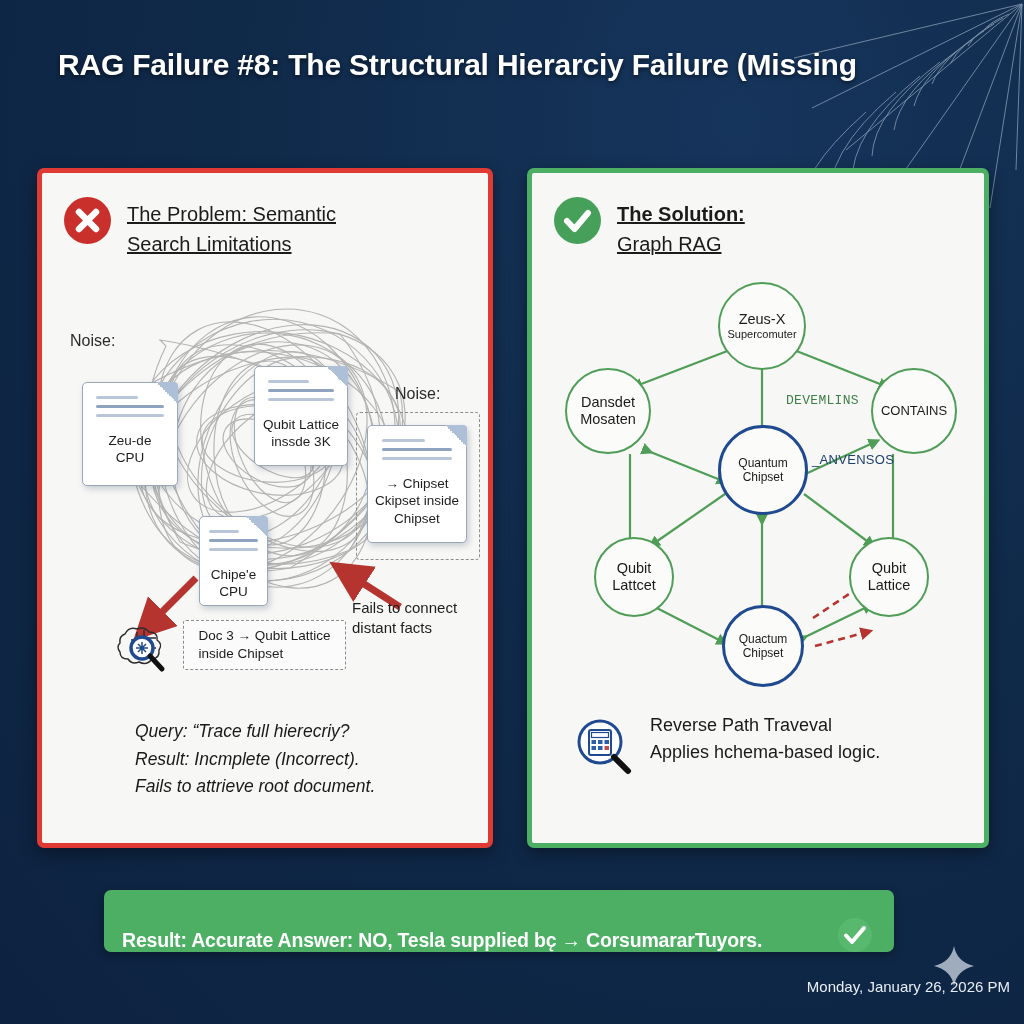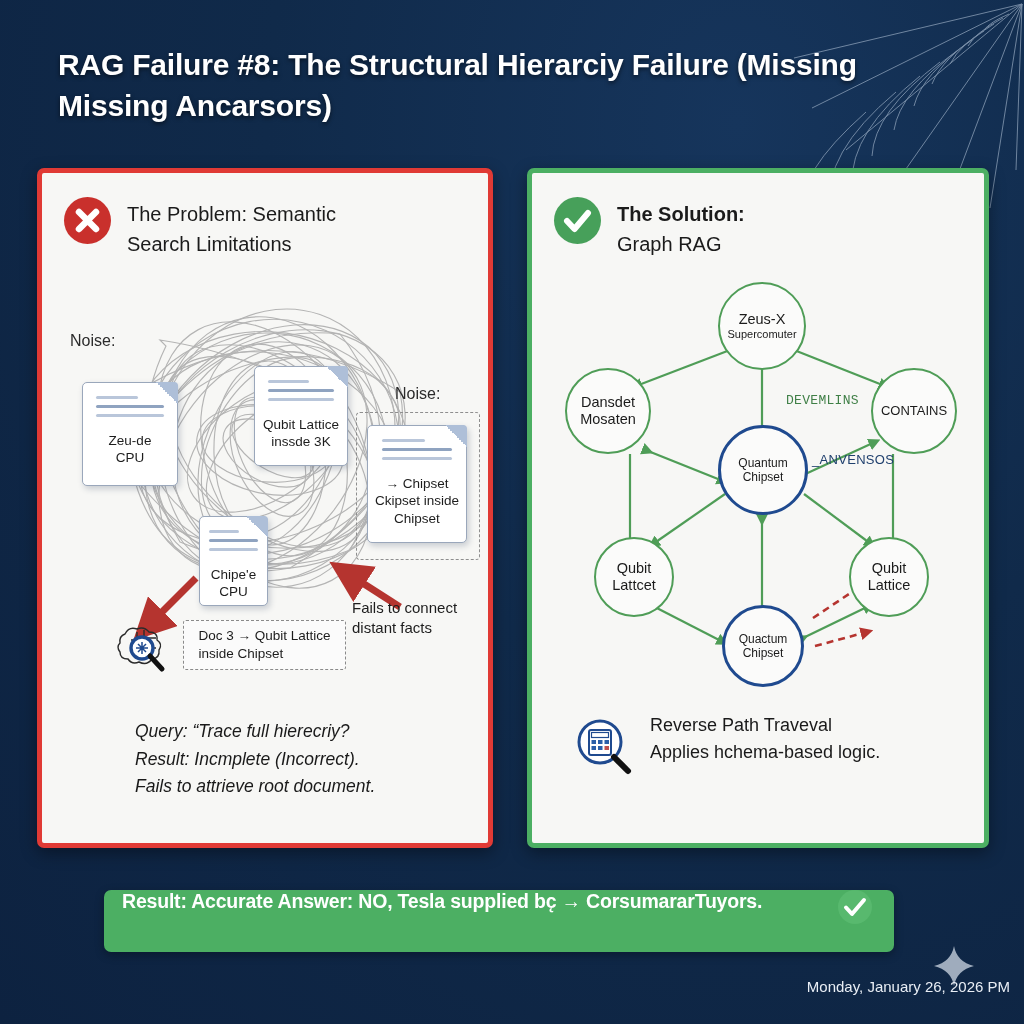--- a/index.html
+++ b/index.html
@@ -39,20 +39,21 @@
   .panel.right { left: 527px; width: 462px; border: 5px solid #4caf63; }
 
   .panel-head { display: flex; align-items: flex-start; gap: 16px; padding: 24px 22px 0 22px; }
   .badge { width: 47px; height: 47px; border-radius: 50%; flex: 0 0 auto; position: relative; }
   .badge.red   { background: #c9302c; }
   .badge.green { background: #47a05a; }
   .badge svg { position: absolute; inset: 0; }
   .panel-title {
     font-size: 20px; color: #1b1b1b; line-height: 1.48; padding-top: 3px;
     font-family: "Liberation Sans", sans-serif;
+    text-decoration: underline;
   }
   .panel-title .l2 { display: block; }
   .panel.right .panel-title .l1 { font-weight: bold; }
 
   
   .noise-label {
     position: absolute; color: #2b2b2b; font-size: 16px;
   }
   .noise-a { left: 70px;  top: 332px; }
   .noise-b { left: 395px; top: 385px; }
@@ -131,21 +132,21 @@
   .sol-icon { position: absolute; left: 573px; top: 714px; width: 62px; height: 62px; }
   .sol-text {
     position: absolute; left: 650px; top: 712px; width: 300px;
     font-size: 18px; color: #1a1a1a; line-height: 1.5;
   }
 
   
   .result-banner {
     position: absolute; left: 104px; top: 890px; width: 790px; height: 62px;
     background: #4caf63; border-radius: 7px;
-    display: flex; align-items: flex-start; justify-content: space-between;
+    display: flex; align-items: flex-end; justify-content: space-between;
     padding: 0 22px 0 18px;
     box-shadow: 0 3px 10px rgba(0,0,0,.3);
   }
   .result-banner .rtext {
     color: #ffffff; font-size: 19.5px; font-weight: bold; letter-spacing: -0.2px;
   }
   .result-check { width: 34px; height: 34px; border-radius: 50%; background: #58b96e; position: relative; flex: 0 0 auto; }
 
   
   .sparkle { position: absolute; left: 932px; top: 944px; width: 44px; height: 44px; }
@@ -176,21 +177,20 @@
       <path d="M204 50 Q146 92 140 130"></path>
       <path d="M186 62 Q120 112 118 156"></path>
       <path d="M166 76 Q96 132 98 184"></path>
       <path d="M142 92 Q68 154 76 208"></path>
       <path d="M112 112 Q40 176 52 210"></path>
     </g>
   </svg>
 
   <div class="title">
     <span>RAG Failure #8: The Structural Hierarciy Failure (Missing</span><br>
-    <span>Missing Ancarsors)</span>
   </div>
 
   <div class="panel left">
     <div class="panel-head">
       <div class="badge red">
         <svg viewBox="0 0 47 47">
           <path d="M15 15 L32 32 M32 15 L15 32" stroke="#fff" stroke-width="6.5" stroke-linecap="round"></path>
         </svg>
       </div>
       <div class="panel-title">

